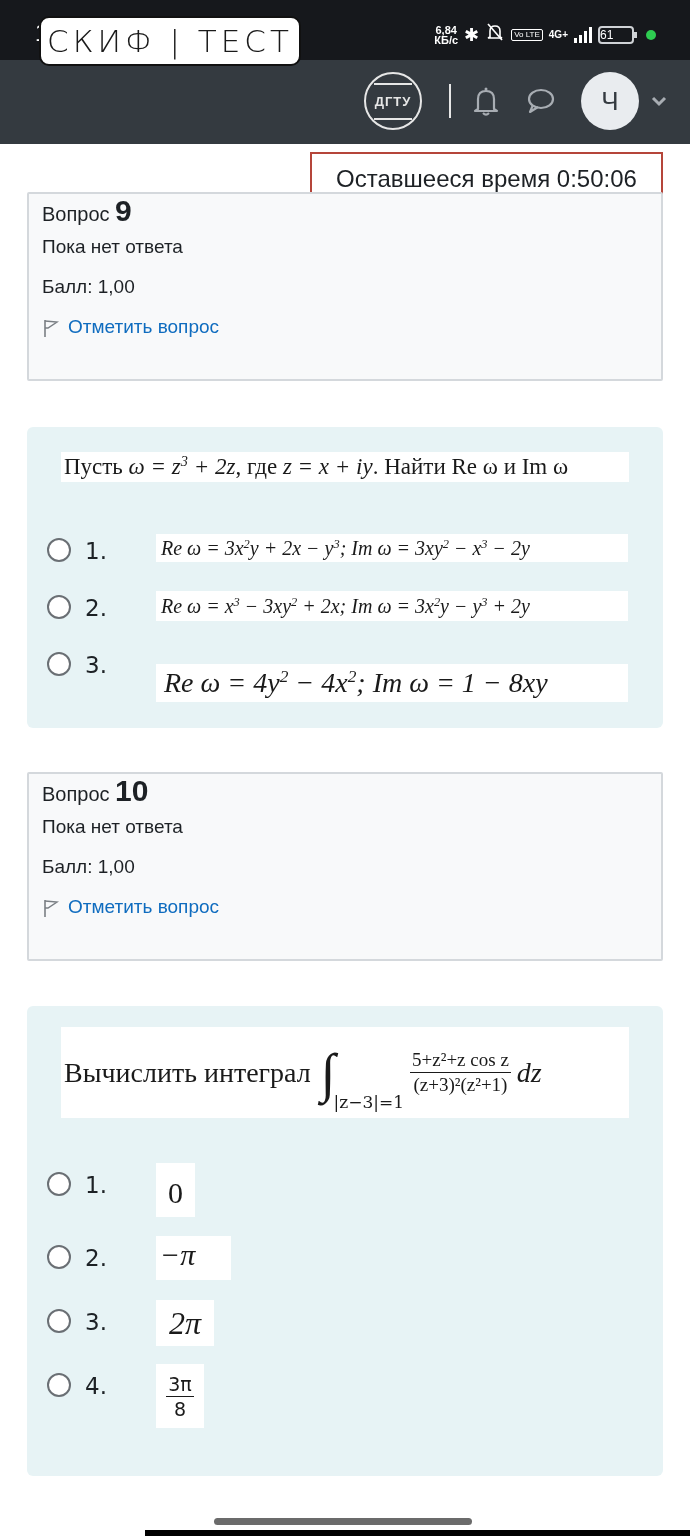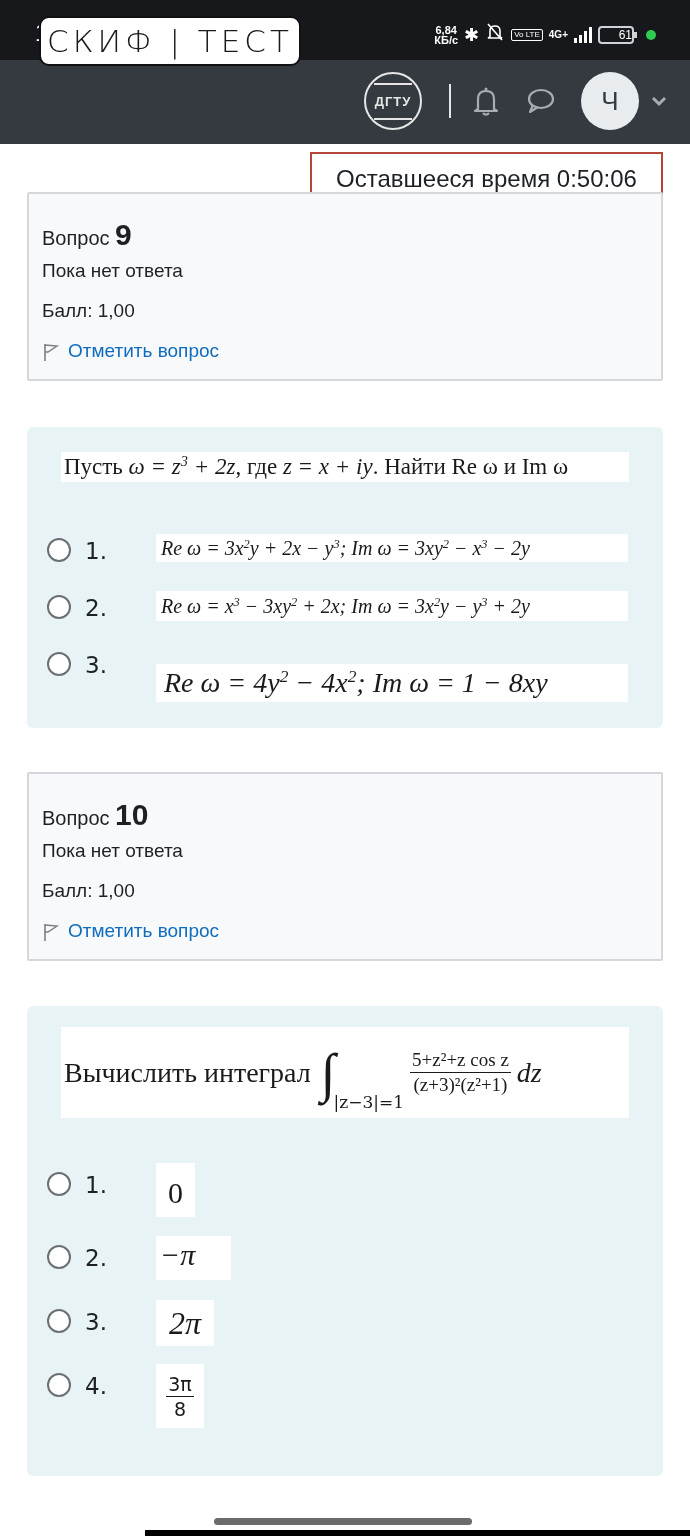--- a/index.html
+++ b/index.html
@@ -7,38 +7,38 @@
   .statusbar { position: absolute; top: 0; left: 0; width: 690px; height: 60px; background: #16181c; color: #fff; }
   .statusbar .time { position: absolute; left: 35px; top: 20px; font-size: 23px; letter-spacing: 0.5px; }
   .statusbar .cloud { position: absolute; left: 100px; top: 26px; width: 20px; height: 10px; background: #cfd2d6; border-radius: 10px 10px 3px 3px; }
   .statusbar .right { position: absolute; right: 34px; top: 22px; display: flex; align-items: center; gap: 6px; font-size: 12px; color: #fff; }
   .sb-speed { font-size: 11px; line-height: 10px; font-weight: bold; text-align: center; }
   .sb-icon { font-size: 18px; }
   .sb-volte { border: 1px solid #fff; font-size: 8px; line-height: 8px; padding: 1px 2px; border-radius: 2px; text-align: center; }
   .sb-net { font-size: 10px; font-weight: bold; }
   .sb-bars { display: inline-flex; align-items: flex-end; gap: 2px; height: 16px; }
   .sb-bars i { display: block; width: 3px; background: #fff; }
-  .sb-battery { width: 36px; height: 18px; border: 2px solid #cfd2d6; border-radius: 4px; font-size: 12px; text-align: right; line-height: 14px; position: relative; }
+  .sb-battery { width: 36px; height: 18px; border: 2px solid #cfd2d6; border-radius: 4px; font-size: 12px; text-align: left; line-height: 14px; position: relative; }
   .sb-battery::after { content: ""; position: absolute; right: -5px; top: 4px; width: 3px; height: 6px; background: #cfd2d6; }
   .sb-dot { width: 10px; height: 10px; background: #2ecc51; border-radius: 50%; margin-left: 6px; }
 
   .navbar { position: absolute; top: 60px; left: 0; width: 690px; height: 84px; background: #343a40; }
   .brand { position: absolute; left: 39px; top: 16px; width: 262px; height: 50px; background: #fff; border: 2px solid #111; border-radius: 10px; display: flex; align-items: center; justify-content: center; font-size: 31px; letter-spacing: 4px; color: #1a1a1a; font-family: "DejaVu Sans", sans-serif; font-weight: 300; }
   .uni-logo { position: absolute; left: 364px; top: 72px; width: 58px; height: 58px; border: 2px solid #e6e6e6; border-radius: 50%; display: flex; align-items: center; justify-content: center; color: #e6e6e6; font-size: 13px; font-weight: bold; letter-spacing: 1px; }
   .uni-logo .inner { border-top: 2px solid #e6e6e6; border-bottom: 2px solid #e6e6e6; padding: 9px 1px; }
   .divider { position: absolute; left: 449px; top: 84px; width: 2px; height: 34px; background: #e6e6e6; }
   .nav-icon { position: absolute; top: 84px; width: 30px; height: 34px; }
   .bell { left: 471px; }
   .chat { left: 524px; }
   .avatar { position: absolute; left: 581px; top: 72px; width: 58px; height: 58px; border-radius: 50%; background: #e9ecef; color: #343a40; font-size: 26px; display: flex; align-items: center; justify-content: center; }
   .caret { position: absolute; left: 651px; top: 94px; width: 16px; height: 14px; }
 
   .timer { position: absolute; left: 310px; top: 152px; width: 353px; height: 54px; background: #fff; border: 2px solid #b5453a; font-size: 24px; display: flex; align-items: center; justify-content: center; color: #1d2125; }
 
-  .info { position: absolute; left: 27px; width: 636px; height: 189px; background: #f8f9fa; border: 2px solid #d4d8dc; border-radius: 2px; padding: 24px 13px; }
+  .info { position: absolute; left: 27px; width: 636px; height: 189px; background: #f8f9fa; border: 2px solid #d4d8dc; border-radius: 2px; padding: 0 13px; }
   .info .qno { font-size: 20px; color: #1d2125; }
   .info .qno b { font-size: 30px; font-weight: bold; }
   .info .state { font-size: 19px; margin-top: 8px; }
   .info .grade { font-size: 19px; margin-top: 18px; }
   .info .flag { font-size: 19px; margin-top: 18px; color: #0f6cbf; display: flex; align-items: flex-end; gap: 8px; cursor: pointer; }
 
   .formulation { position: absolute; left: 27px; width: 636px; background: #e7f3f5; border-radius: 6px; }
   .qtext { position: absolute; background: #fff; font-family: "Liberation Serif", "DejaVu Serif", serif; color: #1a1a1a; display: flex; align-items: center; white-space: nowrap; }
   .qtext i { font-style: italic; }
   .answer { position: absolute; left: 47px; display: flex; align-items: flex-start; }

